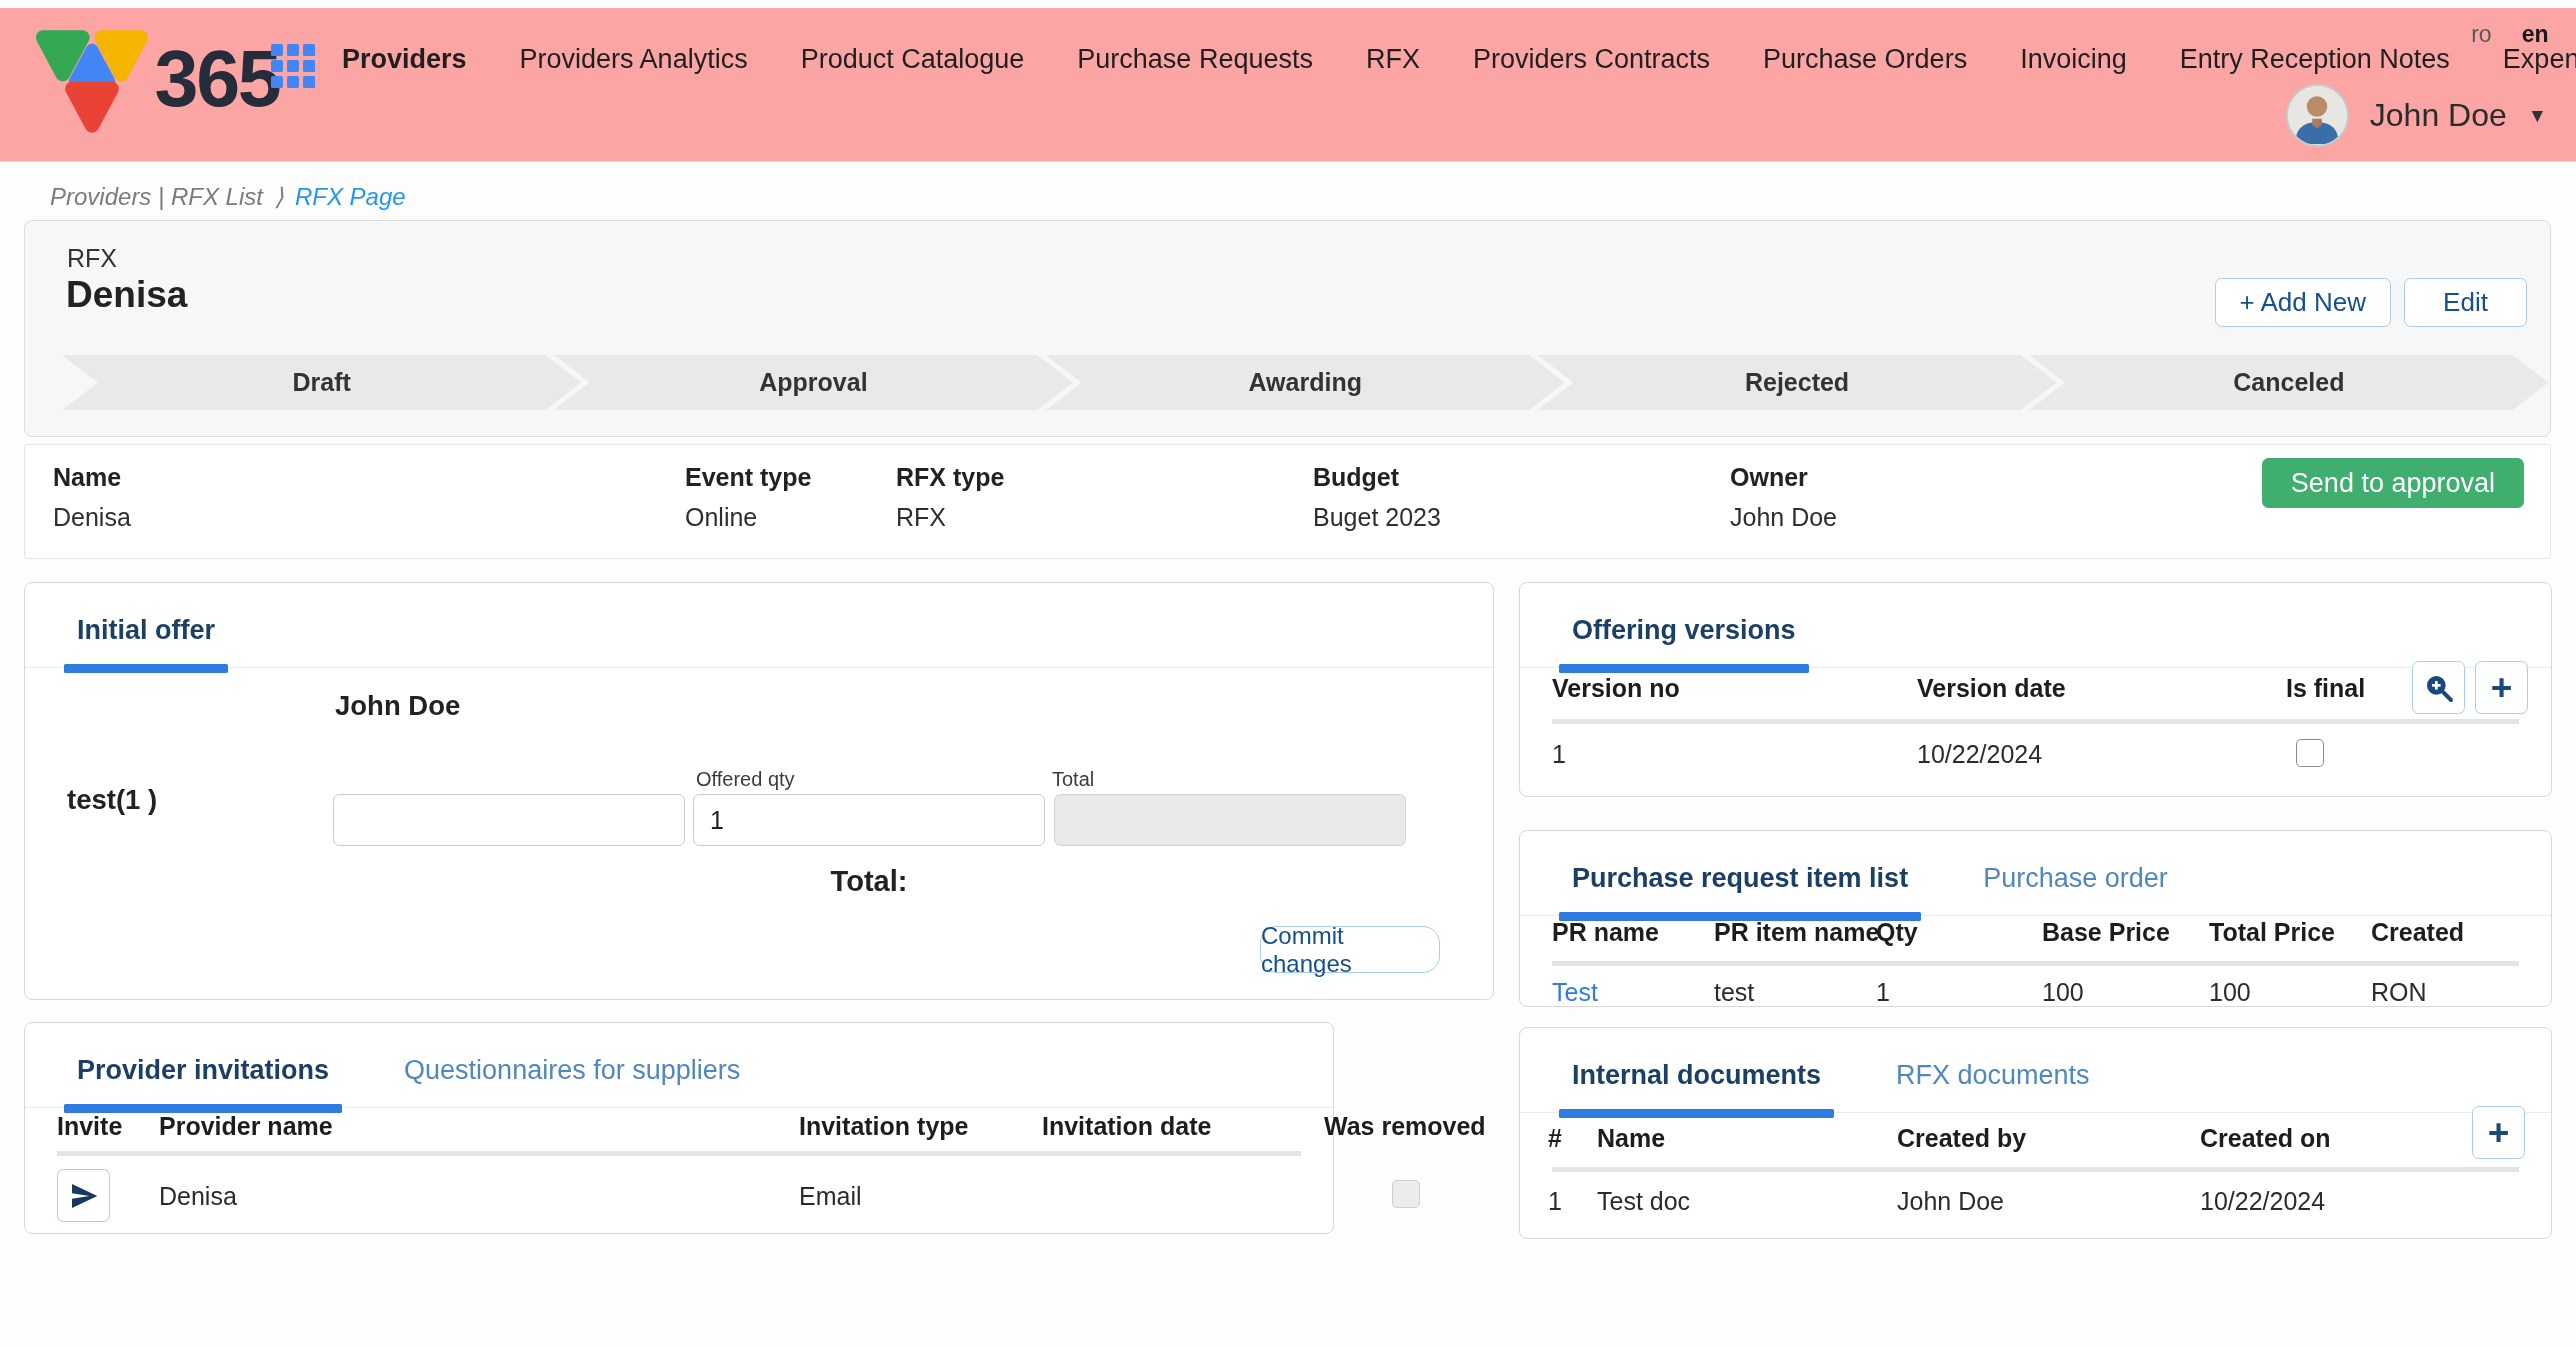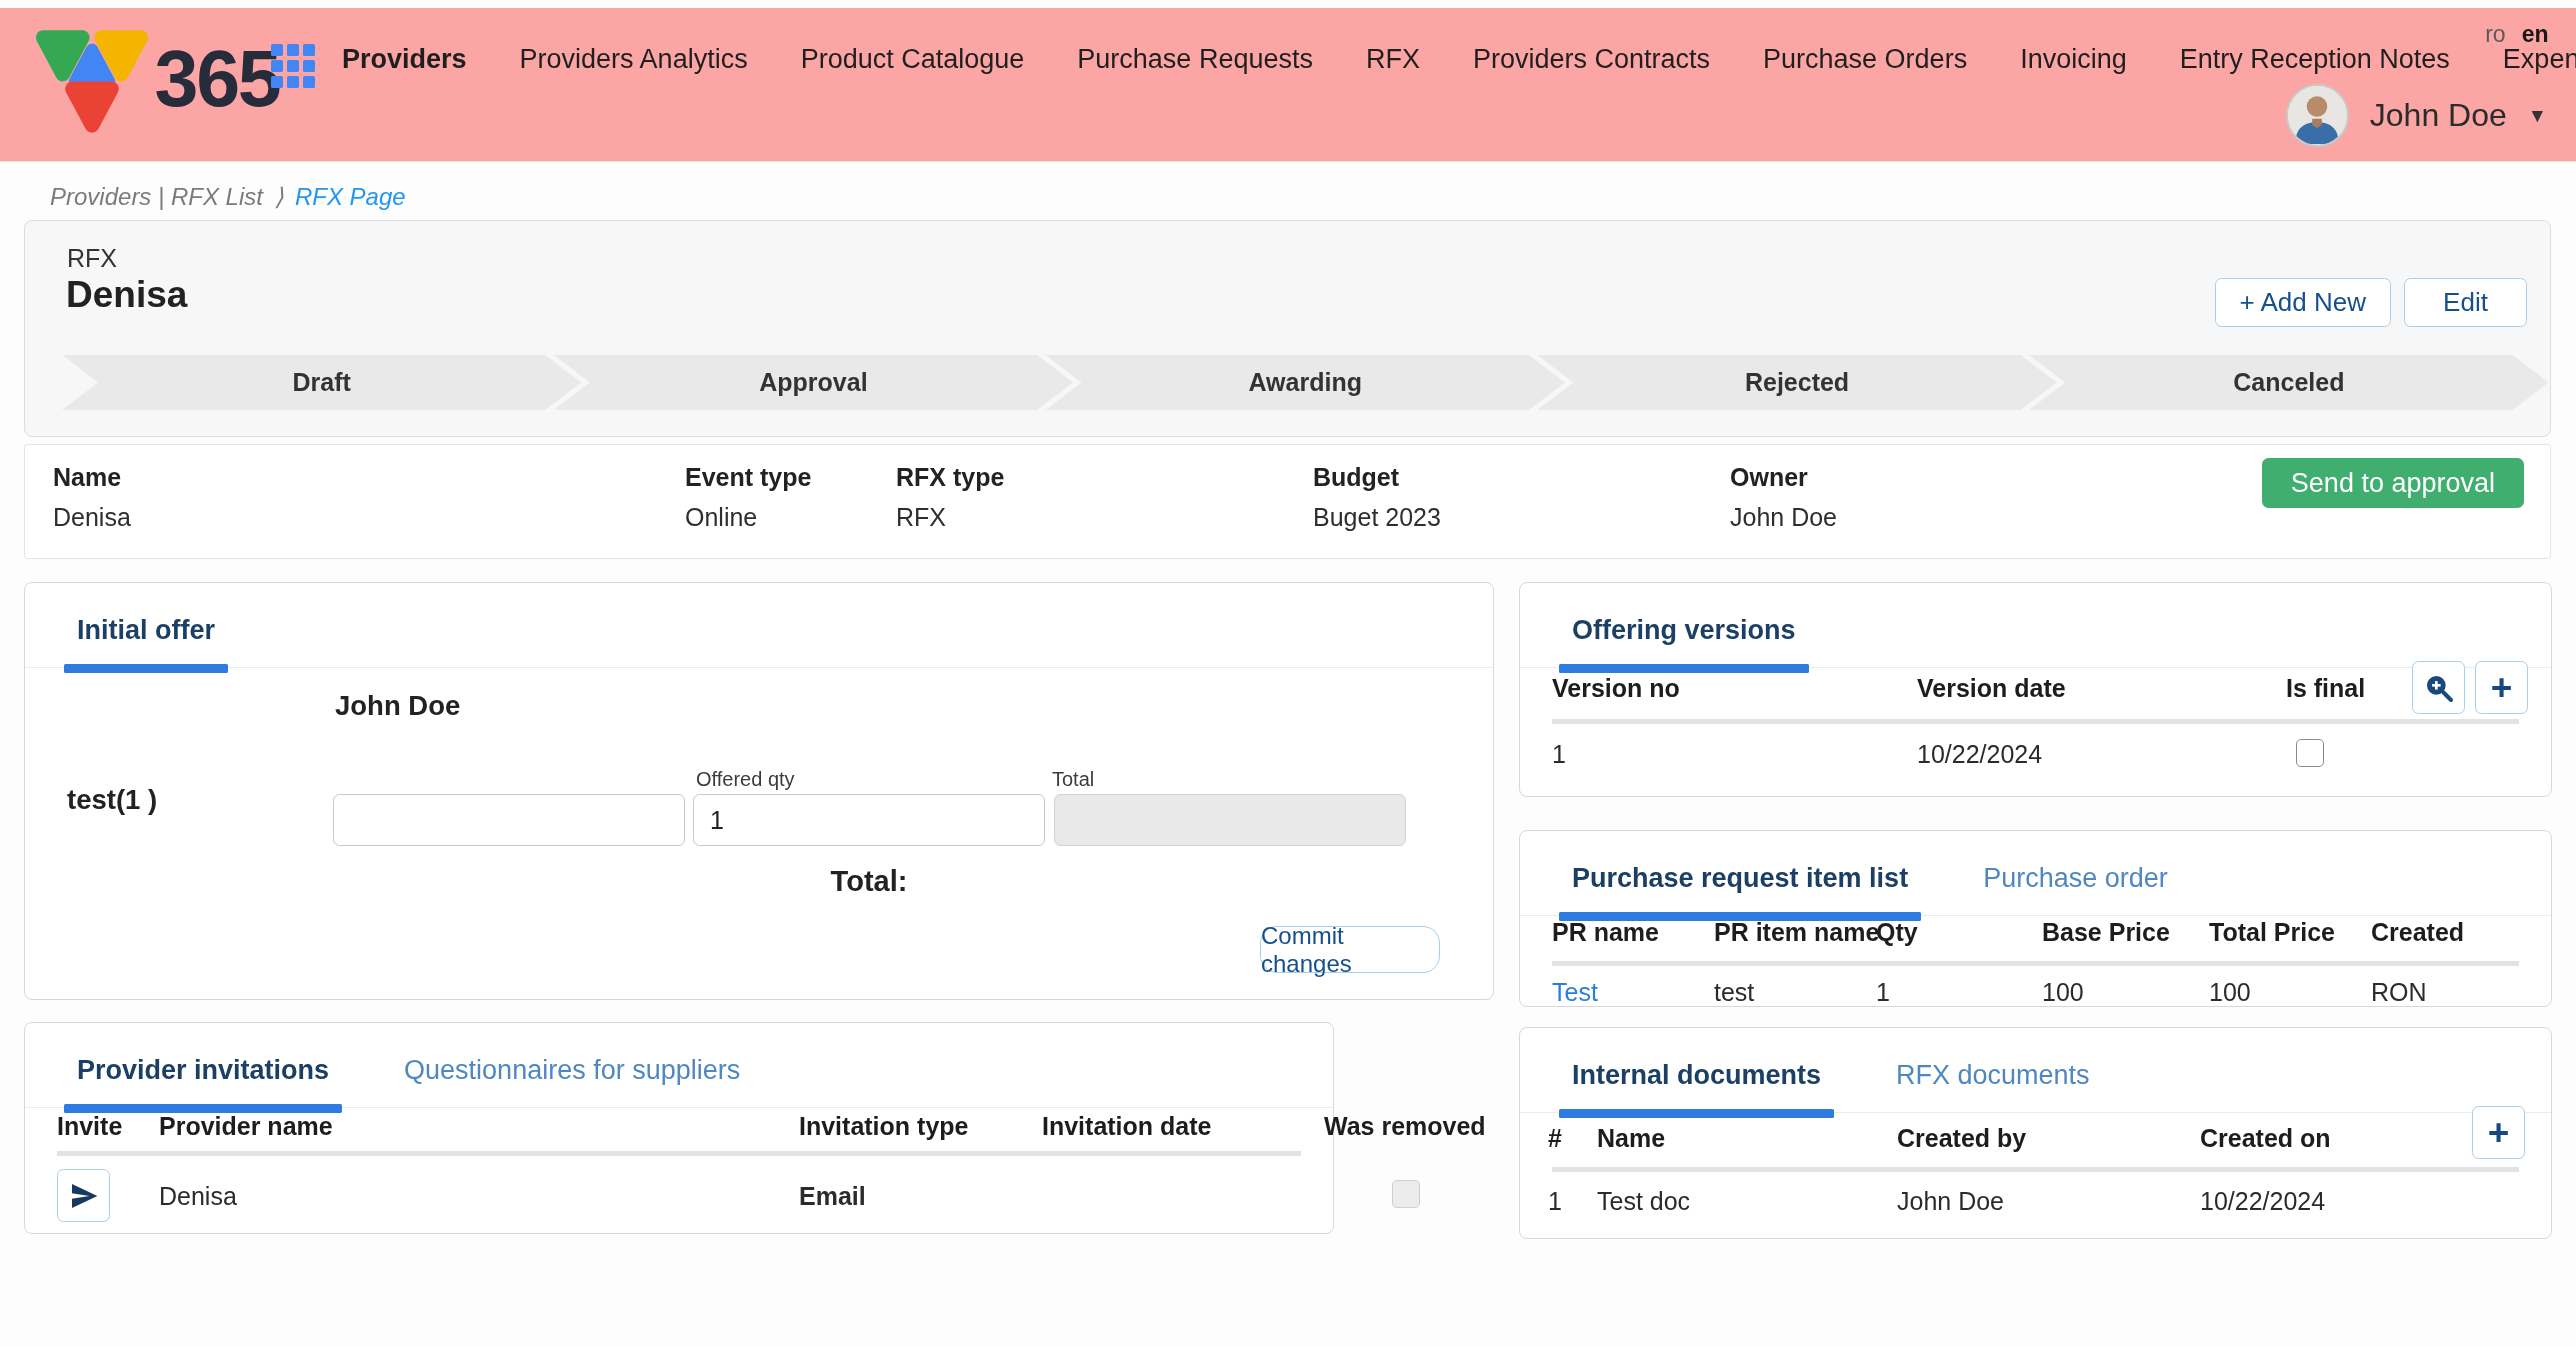--- a/index.html
+++ b/index.html
@@ -11,21 +11,21 @@
 
   
   .navbar { position:absolute; top:8px; left:0; width:2576px; height:154px; background:#fca5a5; border-bottom:1.6px solid #e3e3e3; }
   .logo { position:absolute; left:31px; top:9.7px; display:flex; align-items:center; }
   .logo-text { font-size:79px; font-weight:700; color:#272c3a; letter-spacing:-2.4px; margin-left:1.6px; }
   .grid-icon { position:absolute; left:271px; top:36px; width:44px; height:44px; display:grid; grid-template-columns:repeat(3,1fr); gap:4px; cursor:pointer; }
   .grid-icon span { background:#4285f4; border-radius:1.6px; }
   .nav-menu { position:absolute; left:342px; top:36px; display:flex; gap:53px; font-size:27px; color:#1f1f1f; white-space:nowrap; }
   .nav-item { cursor:pointer; }
   .nav-item.active { font-weight:700; }
-  .lang { position:absolute; right:27.5px; top:13px; font-size:23px; display:flex; gap:16px;margin-left:20px; }
+  .lang { position:absolute; right:27.5px; top:13px; font-size:23px; display:flex; gap:30px;margin-left:20px; }
   .lang .ro { color:#5a5a5a; cursor:pointer; }
   .lang .en { color:#1a1a1a; font-weight:700; cursor:pointer; }
   .user { position:absolute; right:29px; top:76px; display:flex; align-items:center; gap:21px; font-size:32px; color:#2b2b2b; cursor:pointer; }
   .avatar { width:63px; height:63px; border-radius:50%; border:2.4px solid #c9c9c9; overflow:hidden; background:#e9e7e4; }
   .caret { font-size:19.4px; color:#333; }
 
   
   .breadcrumb { position:absolute; left:50px; top:183px; font-size:24px; display:flex; gap:11.3px;font-style:italic; }
   .breadcrumb .parent { color:#7b7b7b; cursor:pointer; }
   .breadcrumb .sep { color:#7b7b7b; }
@@ -257,21 +257,21 @@
   <div class="cell th" style="left:774px; top:89px;">Invitation type</div>
   <div class="cell th" style="left:1017px; top:89px;">Invitation date</div>
   <div class="cell th" style="left:1299px; top:89px;">Was removed</div>
   <div class="divider" style="top:128px;"></div>
   <div class="icon-btn" style="position:absolute; left:32px; top:146px;">
     <svg width="32" height="32" viewBox="0 0 24 24">
       <path d="M3 21 L22 12 L3 3 L3 10 L16 12 L3 14 Z" fill="#17395e"></path>
     </svg>
   </div>
   <div class="cell" style="left:134px; top:159px;">Denisa</div>
-  <div class="cell" style="left:774px; top:159px;font-weight:bold;">Email</div>
+  <div class="cell" style="left:774px; top:159px;">Email</div>
   <div class="cell" style="left:1017px; top:159px;"></div>
   <div class="checkbox disabled" style="position:absolute; left:1367px; top:157px;"></div>
 </div>
 
 <div class="panel" id="panel-documents">
   <div class="tabs">
     <span class="tab active">Internal documents</span>
     <span class="tab">RFX documents</span>
   </div>
   <div class="cell th" style="left:28px; top:96px;">#</div>

